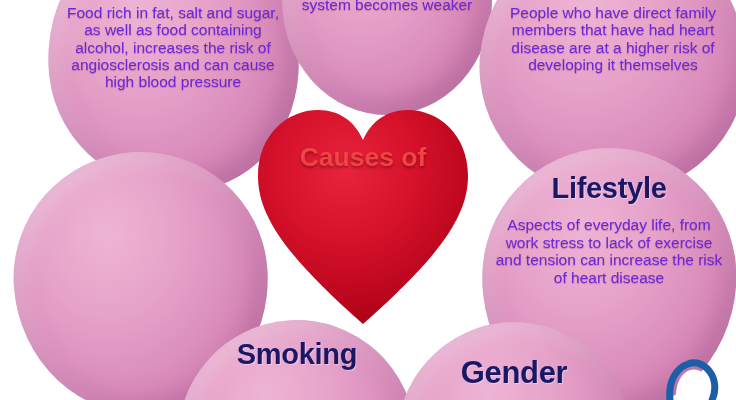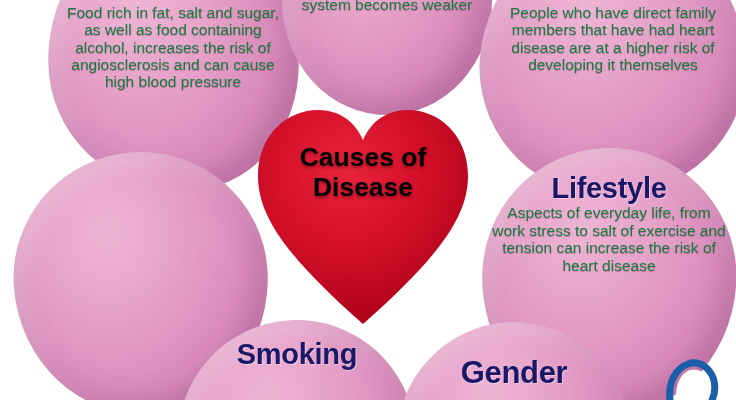--- a/index.html
+++ b/index.html
@@ -10,21 +10,21 @@
   .petal{position:absolute;}
   .petal .blob{
     position:absolute;inset:0;
     border-radius:50% 50% 48% 52% / 55% 55% 45% 45%;
     background:radial-gradient(ellipse at 38% 30%, #eeb4d4 0%, #e6a2c9 32%, #d98bba 62%, #c274a6 88%, #b0639a 100%);
     box-shadow:inset -6px -10px 26px rgba(150,70,125,.35), inset 6px 8px 22px rgba(255,255,255,.35);
   }
   .petal .txt{position:absolute;inset:0;display:flex;flex-direction:column;align-items:center;justify-content:flex-start;
     text-align:center;color:#ffffff;line-height:1.12;text-shadow:0 1px 1px rgba(140,60,110,.45);}
   .heading{color:#181866;font-weight:bold;text-shadow:1px 1px 0 rgba(255,255,255,.35);letter-spacing:-.3px;}
-  .body-txt{color:#15803d;font-weight:normal;}
+  .body-txt{color:#6d28d9;font-weight:normal;}
 
   
   #petal-diet{left:48px;top:-78px;width:250px;height:270px;}
   #petal-diet .blob{border-radius:50% 50% 46% 54% / 52% 52% 48% 48%;transform:rotate(-6deg);}
   #petal-diet .txt{padding:82px 16px 0 16px;font-size:15.5px;}
 
   #petal-immune{left:282px;top:-140px;width:210px;height:255px;}
   #petal-immune .blob{border-radius:48% 52% 50% 50% / 55% 55% 45% 45%;}
   #petal-immune .txt{padding:136px 16px 0 16px;font-size:15.5px;}
 
@@ -33,37 +33,37 @@
   #petal-heredity .txt{padding:76px 8px 0 8px;font-size:15.5px;}
 
   #petal-diabetes{left:14px;top:152px;width:254px;height:262px;}
   #petal-diabetes .blob{border-radius:50% 50% 50% 50% / 48% 48% 52% 52%;transform:rotate(-4deg);}
   #petal-diabetes .txt{padding:28px 12px 0 12px;font-size:15.5px;}
   #petal-diabetes .heading{font-size:29px;margin-bottom:9px;}
 
   #petal-lifestyle{left:482px;top:148px;width:254px;height:268px;}
   #petal-lifestyle .blob{border-radius:50% 50% 50% 50% / 48% 48% 52% 52%;transform:rotate(4deg);}
   #petal-lifestyle .txt{padding:24px 10px 0 10px;font-size:15.5px;}
-  #petal-lifestyle .heading{font-size:29px;margin-bottom:0;}
+  #petal-lifestyle .heading{font-size:29px;margin-bottom:12px;}
 
   #petal-smoking{left:178px;top:320px;width:238px;height:250px;}
   #petal-smoking .blob{border-radius:50% 50% 48% 52% / 48% 48% 52% 52%;transform:rotate(-3deg);}
   #petal-smoking .txt{padding:18px 14px 0 14px;font-size:15.5px;}
   #petal-smoking .heading{font-size:29px;margin-bottom:7px;text-align:right;}
 
   #petal-gender{left:396px;top:322px;width:236px;height:250px;}
   #petal-gender .blob{border-radius:50% 50% 52% 48% / 48% 48% 52% 52%;transform:rotate(3deg);}
   #petal-gender .txt{padding:34px 14px 0 14px;font-size:15.5px;}
   #petal-gender .heading{font-size:31px;}
 
   
   #center-heart{position:absolute;left:256px;top:106px;width:214px;height:222px;}
   #center-heart .hsvg{position:absolute;inset:0;}
   #center-heart .ctxt{position:absolute;left:0;right:0;top:36px;text-align:center;
-    color:#000000;font-weight:bold;font-size:26.5px;line-height:1.14;
+    color:#ef4444;font-weight:bold;font-size:26.5px;line-height:1.14;
     text-shadow:0 2px 3px rgba(90,0,12,.5);padding:0 14px;}
 
   
   #blue-figure{position:absolute;left:666px;top:352px;width:54px;height:48px;}
 </style>
 </head>
 <body>
 
 <div id="stage">
 
@@ -91,21 +91,21 @@
   <div class="petal" id="petal-diabetes">
     <div class="blob"></div>
     <div class="txt">
     </div>
   </div>
 
   <div class="petal" id="petal-lifestyle">
     <div class="blob"></div>
     <div class="txt">
       <div class="heading">Lifestyle</div>
-      <div class="body-txt">Aspects of everyday life, from work stress to salt of exercise and tension can increase the risk of heart disease</div>
+      <div class="body-txt">Aspects of everyday life, from work stress to lack of exercise and tension can increase the risk of heart disease</div>
     </div>
   </div>
 
   <div class="petal" id="petal-smoking">
     <div class="blob"></div>
     <div class="txt">
       <div class="heading">Smoking</div>
     </div>
   </div>
 
@@ -122,21 +122,20 @@
         <radialGradient id="redgrad" cx="42%" cy="28%" r="78%">
           <stop offset="0%" stop-color="#e8243c"></stop>
           <stop offset="45%" stop-color="#d4102a"></stop>
           <stop offset="100%" stop-color="#a80014"></stop>
         </radialGradient>
       </defs>
       <path d="M107 218 C 30 150 2 110 2 70 C 2 28 32 4 62 4 C 84 4 99 16 107 34 C 115 16 130 4 152 4 C 182 4 212 28 212 70 C 212 110 184 150 107 218 Z" fill="url(#redgrad)"></path>
     </svg>
     <div class="ctxt">
       <div>Causes of</div>
-      <div>Disease</div>
     </div>
   </div>
 
   <div id="blue-figure">
     <svg viewBox="0 0 54 48">
       <path d="M4 48 C 2 30 10 16 22 12 C 30 9 38 12 44 20 C 50 28 50 40 46 48" fill="none" stroke="#1b5fa8" stroke-width="7" stroke-linecap="round"></path>
       <path d="M10 48 C 9 32 15 21 24 18 C 31 16 37 19 41 26 C 45 33 45 42 42 48" fill="#ffffff" stroke="none"></path>
     </svg>
   </div>
 

